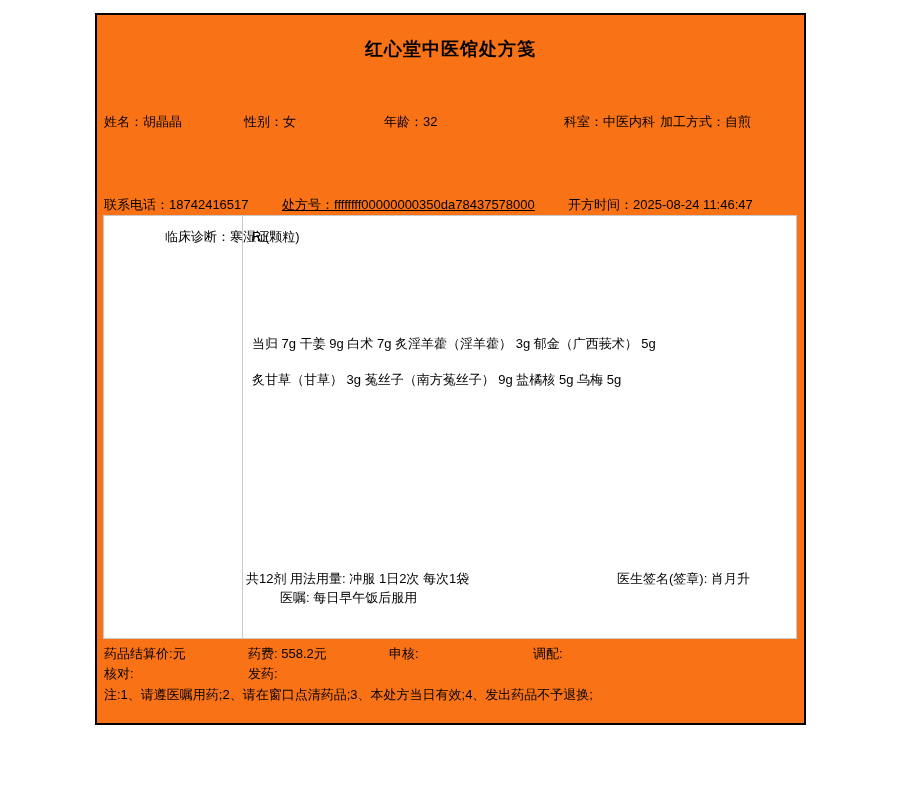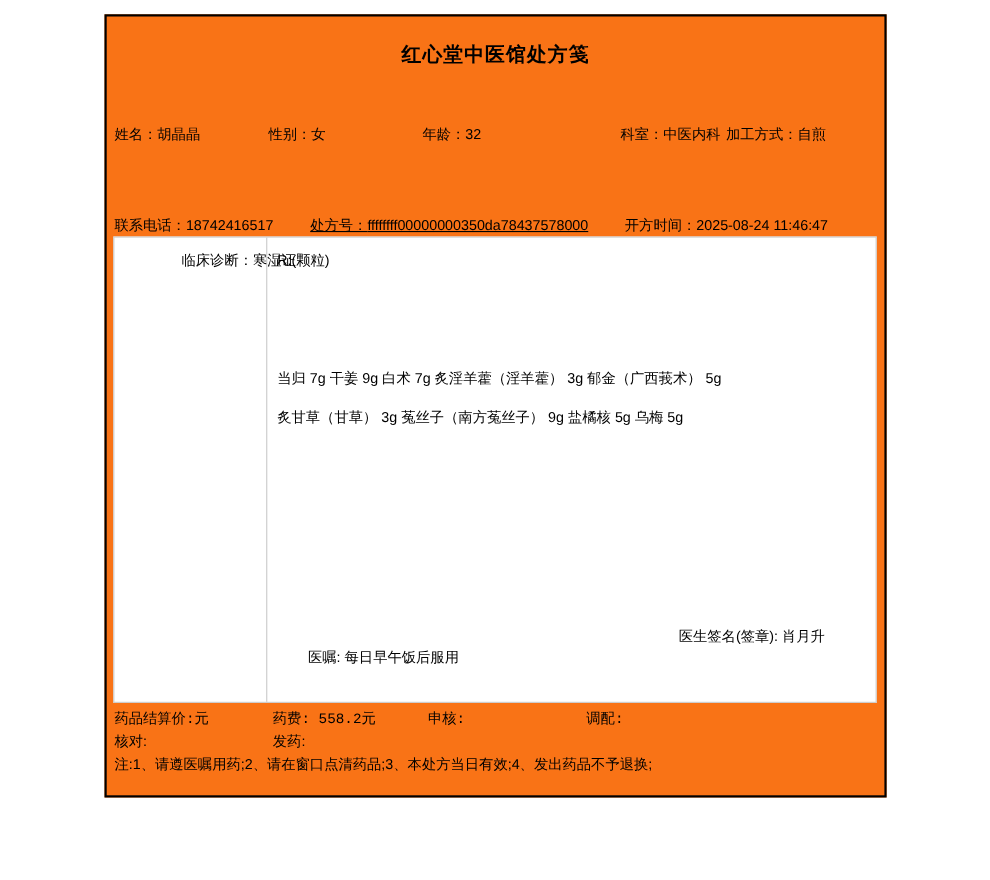--- a/index.html
+++ b/index.html
@@ -30,21 +30,21 @@
   .vline{position:absolute;left:138px;top:0;bottom:0;width:1px;background:#c9c9c9;}
   .diag{left:13px;top:13px;padding-left:48px;}
   .rx-header{left:148px;top:13px;}
   .herb-1{left:148px;top:60px;}
   .herb-2{left:148px;top:108px;margin-top:12px;}
   .herb-3{left:148px;top:156px;}
   .dosage{left:142px;top:355px;}
   .doctor{left:513px;top:355px;}
   .instruction{left:142px;top:374px;padding-left:34px;}
   
-  .f-r1{top:631px;font-family:Liberation Mono, monospace;} .f-r2{top:651px;} .f-r3{top:672px;}
+  .f-r1{top:631px;} .f-r2{top:651px;} .f-r3{top:672px;}
   .f-c1{left:7px;} .f-c2{left:151px;} .f-c3{left:292px;} .f-c4{left:436px;}
 </style>
 </head>
 <body>
 
 <div class="sheet">
 
   <div class="title">红心堂中医馆处方笺</div>
 
   <div class="abs r1 p-name"><span>姓名：</span><span>胡晶晶</span></div>
@@ -60,20 +60,21 @@
   <div class="rxbox">
     <div class="vline"></div>
 
     <div class="abs diag"><span>临床诊断：</span><span>寒湿证</span></div>
 
     <div class="abs rx-header">R:(颗粒)</div>
 
     <div class="abs herb-2">当归 7g  干姜 9g  白术 7g  炙淫羊藿（淫羊藿） 3g  郁金（广西莪术） 5g</div>
     <div class="abs herb-3">炙甘草（甘草） 3g  菟丝子（南方菟丝子） 9g  盐橘核 5g  乌梅 5g</div>
 
+    <div class="abs dosage">共12剂 用法用量: 冲服 1日2次 每次1袋</div>
     <div class="abs doctor"><span>医生签名(签章): </span><span>肖月升</span></div>
     <div class="abs instruction"><span>医嘱: </span><span>每日早午饭后服用</span></div>
   </div>
 
   <div class="abs f-r1 f-c1"><span>药品结算价:</span><span>元</span></div>
   <div class="abs f-r1 f-c2"><span>药费: </span><span>558.2元</span></div>
   <div class="abs f-r1 f-c3">申核:</div>
   <div class="abs f-r1 f-c4">调配:</div>
 
   <div class="abs f-r2 f-c1">核对:</div>

